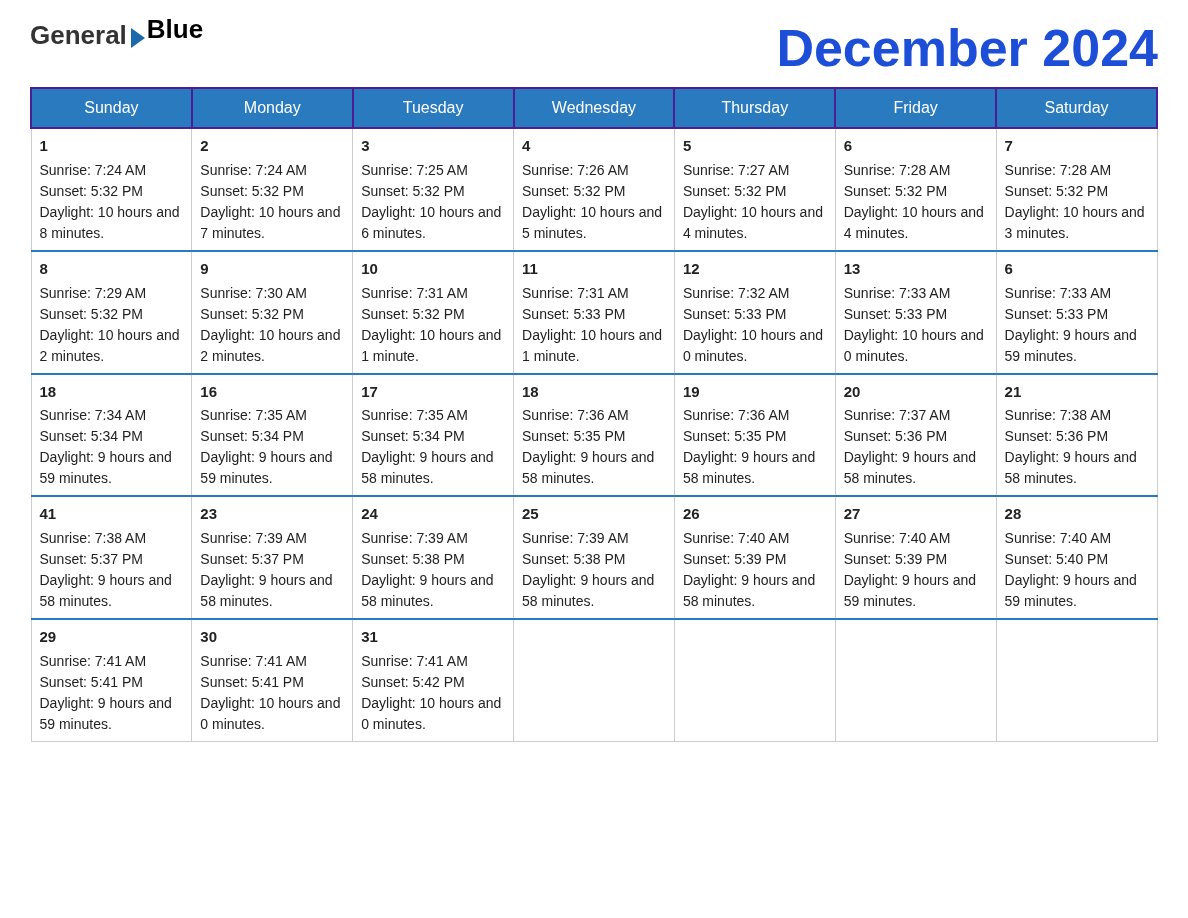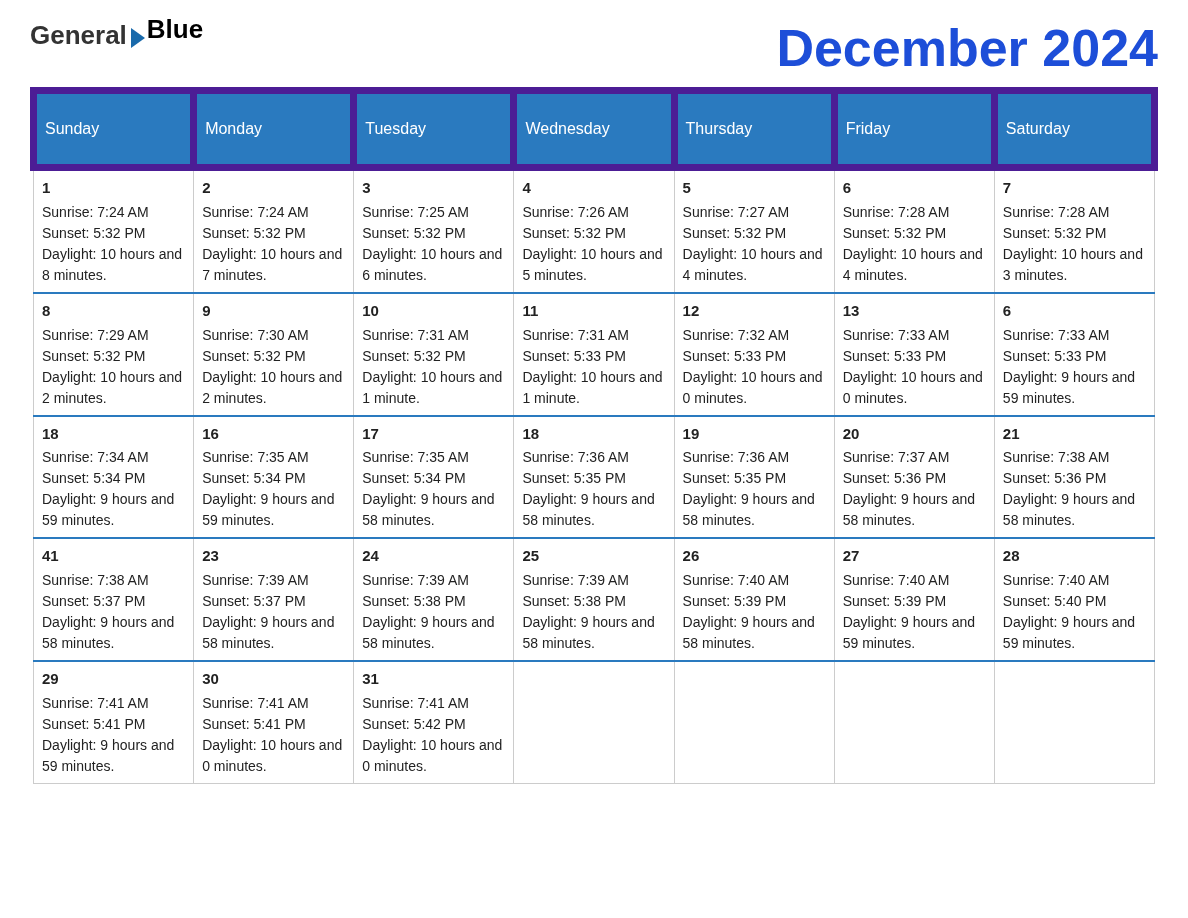--- a/index.html
+++ b/index.html
@@ -62,23 +62,23 @@
     .calendar {
       width: 100%;
       border-collapse: collapse;
       margin-top: 10px;
     }
     .calendar th {
       background-color: #2a7abf;
       color: #fff;
       font-size: 16px;
       font-weight: normal;
-      padding: 26px 8px;
-      text-align: left;
-      border: 7px solid #4c1d95;
+      padding: 10px 8px;
+      text-align: center;
+      border: 2px solid #4c1d95;
     }
     .calendar td {
       vertical-align: top;
       padding: 6px 8px;
       border: 1px solid #ccc;
       width: 14.28%;
       min-height: 110px;
       background: #fff;
       font-size: 13px;
       color: #222;

